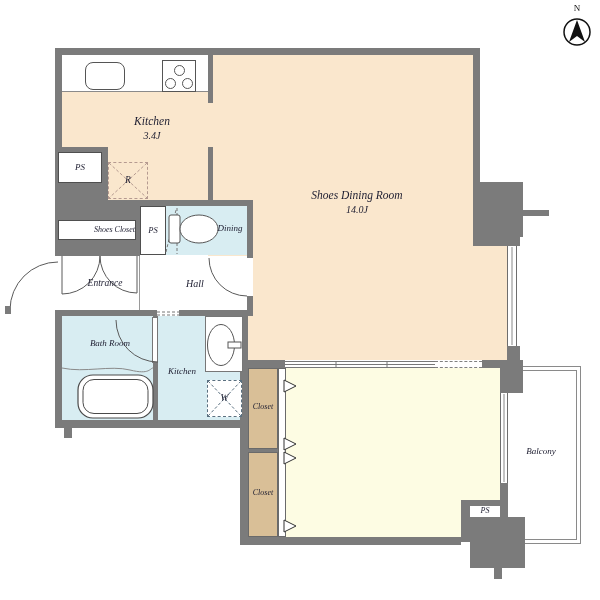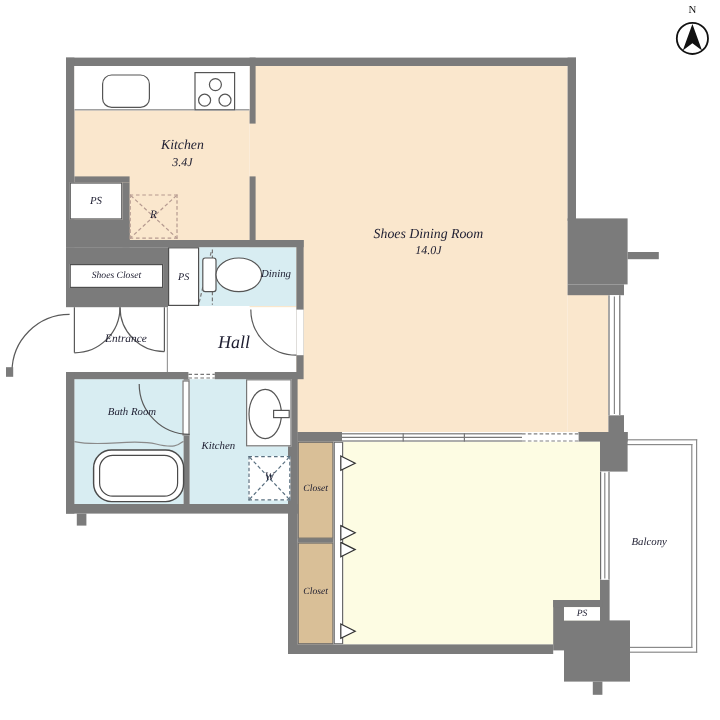--- a/index.html
+++ b/index.html
@@ -95,21 +95,21 @@
     <div class="abs" style="left:19px;top:17px;width:11px;height:11px;border:1px solid #555;border-radius:50%;"></div>
   </div>
 
   <div class="box" style="left:58px;top:152px;width:44px;height:31px;">
     <span class="lbl lbl-small" style="position:static;">PS</span>
   </div>
   <div class="dash-r" style="left:108px;top:162px;width:40px;height:37px;"></div>
   <div class="box" style="left:140px;top:206px;width:26px;height:49px;">
     <span class="lbl lbl-tiny" style="position:static;font-size:8.5px;">PS</span>
   </div>
-  <div class="box" style="left:58px;top:220px;width:78px;height:20px;">
+  <div class="box" style="left:58px;top:220px;width:78px;height:20px;justify-content:flex-end;">
     <span class="lbl lbl-tiny" style="position:static;">Shoes Closet</span>
   </div>
   <div class="box" style="left:205px;top:316px;width:38px;height:56px;border-color:#777;"></div>
   <div class="dash-w" style="left:207px;top:380px;width:35px;height:37px;background:#fff;"></div>
   <div class="abs f-white" style="left:470px;top:506px;width:30px;height:11px;display:flex;align-items:center;justify-content:center;">
     <span class="lbl lbl-tiny" style="position:static;">PS</span>
   </div>
 
   <div class="win-v" style="left:507px;top:246px;width:10px;height:100px;"></div>
   <div class="win-v" style="left:500px;top:393px;width:8px;height:90px;"></div>
@@ -203,21 +203,21 @@
   <div class="lbl lbl-main" style="left:277px;top:188px;width:160px;">
     <div>Shoes Dining Room</div>
     <div class="lbl-sub">14.0J</div>
   </div>
   <div class="lbl lbl-main" style="left:331px;top:436px;width:120px;">
   </div>
   <div class="lbl lbl-small" style="left:501px;top:446px;width:80px;text-align:center;">Balcony</div>
   <div class="lbl lbl-small" style="left:70px;top:338px;width:80px;">Bath Room</div>
   <div class="lbl lbl-small" style="left:142px;top:366px;width:80px;">Kitchen</div>
   <div class="lbl lbl-small" style="left:200px;top:223px;width:60px;">Dining</div>
-  <div class="lbl lbl-small" style="left:165px;top:277px;width:60px;font-size:15px;">Hall</div>
+  <div class="lbl lbl-small" style="left:165px;top:277px;width:60px;font-size:10px;">Hall</div>
   <div class="lbl lbl-small" style="left:70px;top:277px;width:70px;font-size:9.5px;">Entrance</div>
   <div class="lbl lbl-tiny" style="left:247px;top:402px;width:32px;">Closet</div>
   <div class="lbl lbl-tiny" style="left:247px;top:488px;width:32px;">Closet</div>
   <div class="lbl lbl-small" style="left:108px;top:174px;width:40px;font-size:9.5px;">R</div>
   <div class="lbl lbl-small" style="left:207px;top:392px;width:35px;font-size:9.5px;">W</div>
   <div class="lbl" style="left:569px;top:3px;width:16px;font-style:normal;font-size:9px;color:#111;">N</div>
 
 </div>
 
 </body></html>

